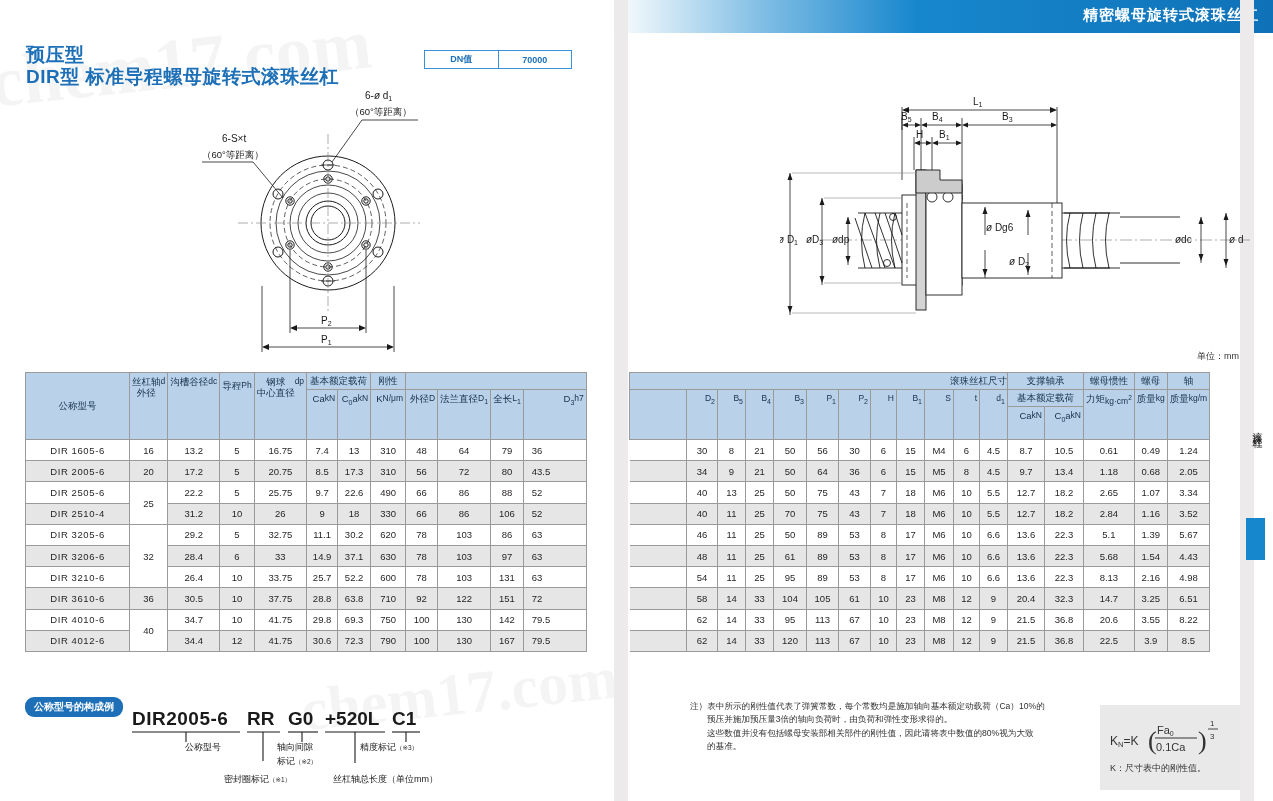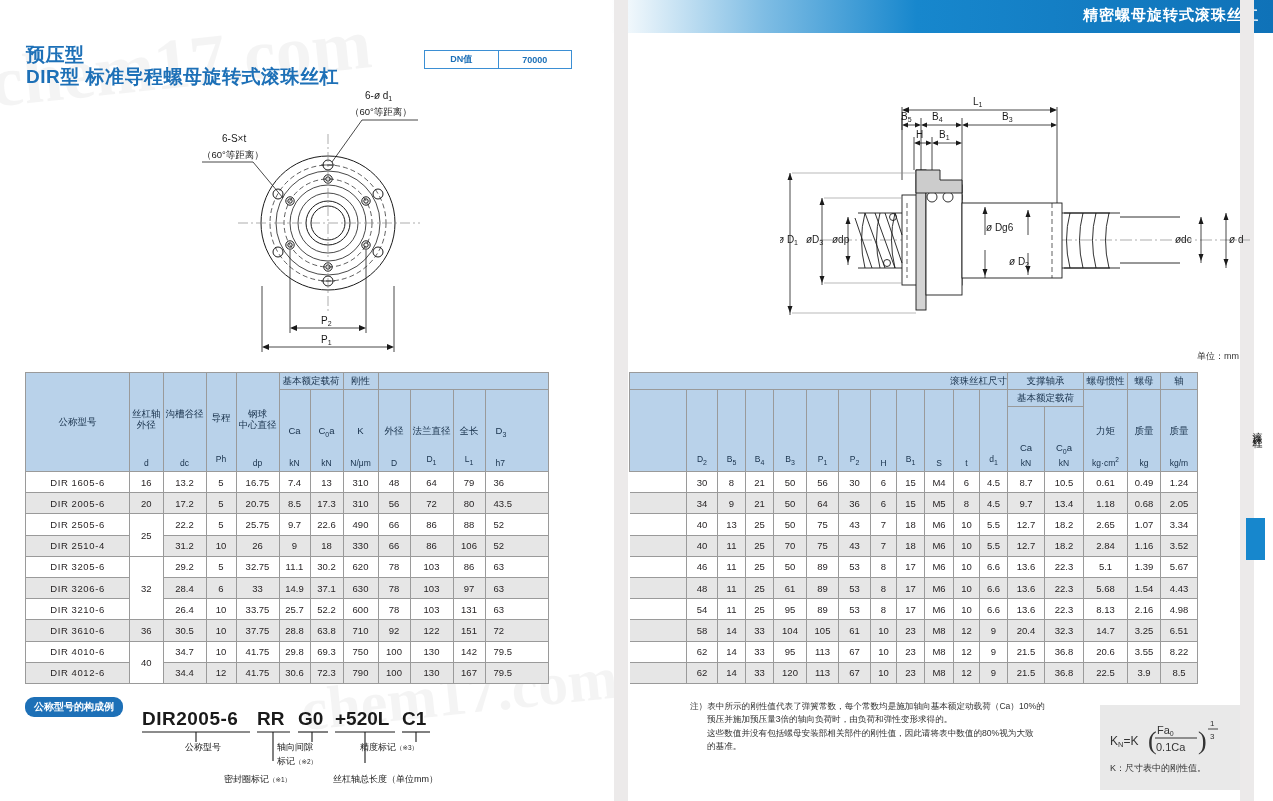--- a/index.html
+++ b/index.html
@@ -60,36 +60,36 @@
               font-family:"Liberation Sans","DejaVu Sans",sans-serif; }
   table.spec td, table.spec th{
       border:1px solid #9a9a9a; text-align:center; vertical-align:middle;
       padding:0; font-weight:normal; white-space:nowrap;
   }
   table.spec thead th{ background:#b9d2ea; color:#17304a; font-size:9.5px; }
   table.spec tbody tr.odd td{ background:#ffffff; }
   table.spec tbody tr.even td{ background:#e6e6e6; }
   table.spec tbody td{ height:21.2px; }
   td.model{ text-align:left; padding-left:6px; letter-spacing:.6px; font-size:9.5px;}
-  .hdr-stack{ display:flex; flex-direction:column; justify-content:space-between; height:100%; padding:3px 2px 3px;margin-top:32px; }
+  .hdr-stack{ display:flex; flex-direction:row; justify-content:flex-end; height:100%; padding:3px 2px 3px; }
   .hdr-top{ font-size:9.5px; line-height:11px; }
   .hdr-bot{ font-size:8.5px; line-height:10px; }
   .sub{ font-size:7px; vertical-align:sub; }
   .sup{ font-size:6.5px; vertical-align:super; }
 
   #table-left{ position:absolute; left:25px; top:372px; }
   #table-right{ position:absolute; left:629px; top:372px; }
 
   
   #code-pill{
     position:absolute; left:25px; top:697px;
     background:#1d70b7; color:#fff; font-size:10px; font-weight:bold;
     padding:3px 9px; border-radius:9px;
   }
-  #code-example{ position:absolute; left:140px; top:705px; width:330px; height:90px; }
+  #code-example{ position:absolute; left:130px; top:705px; width:330px; height:90px; }
   #code-example .big{ font-size:19px; font-weight:bold; color:#1a1a1a; letter-spacing:.5px;}
   .lbl{ position:absolute; font-size:9px; color:#1a1a1a; white-space:nowrap; }
   .lbl .note{ font-size:6.5px; }
 
   
   #notes-box{
     position:absolute; left:690px; top:700px; width:400px;
     font-size:8.6px; line-height:13.4px; color:#333;
   }
   #notes-box .nline{ text-indent:0; padding-left:17px; position:relative;}

